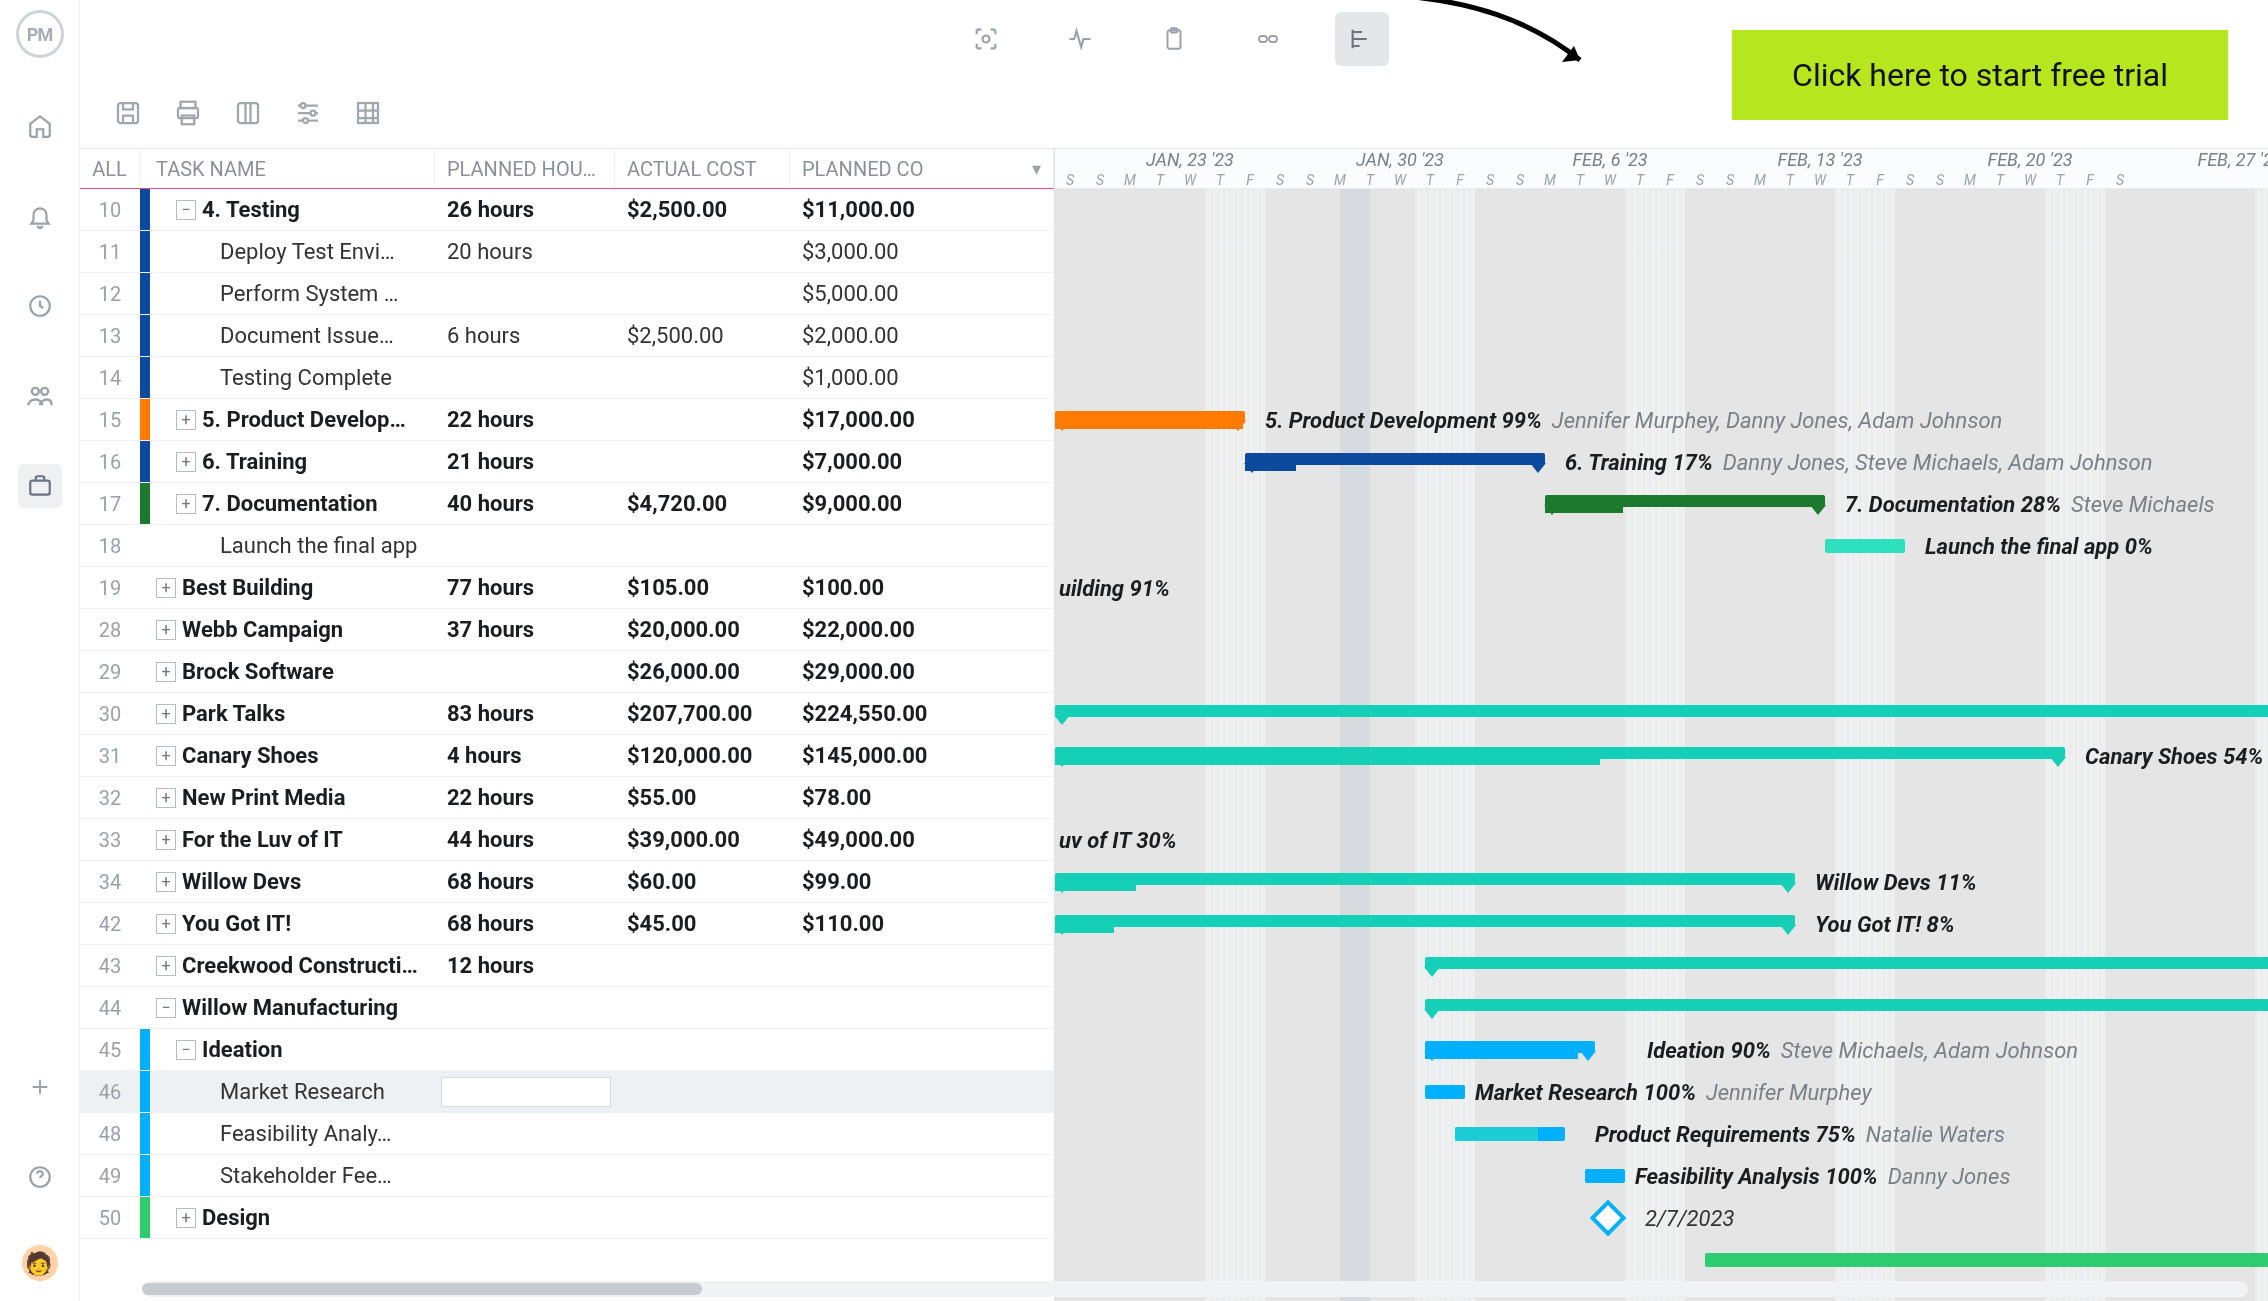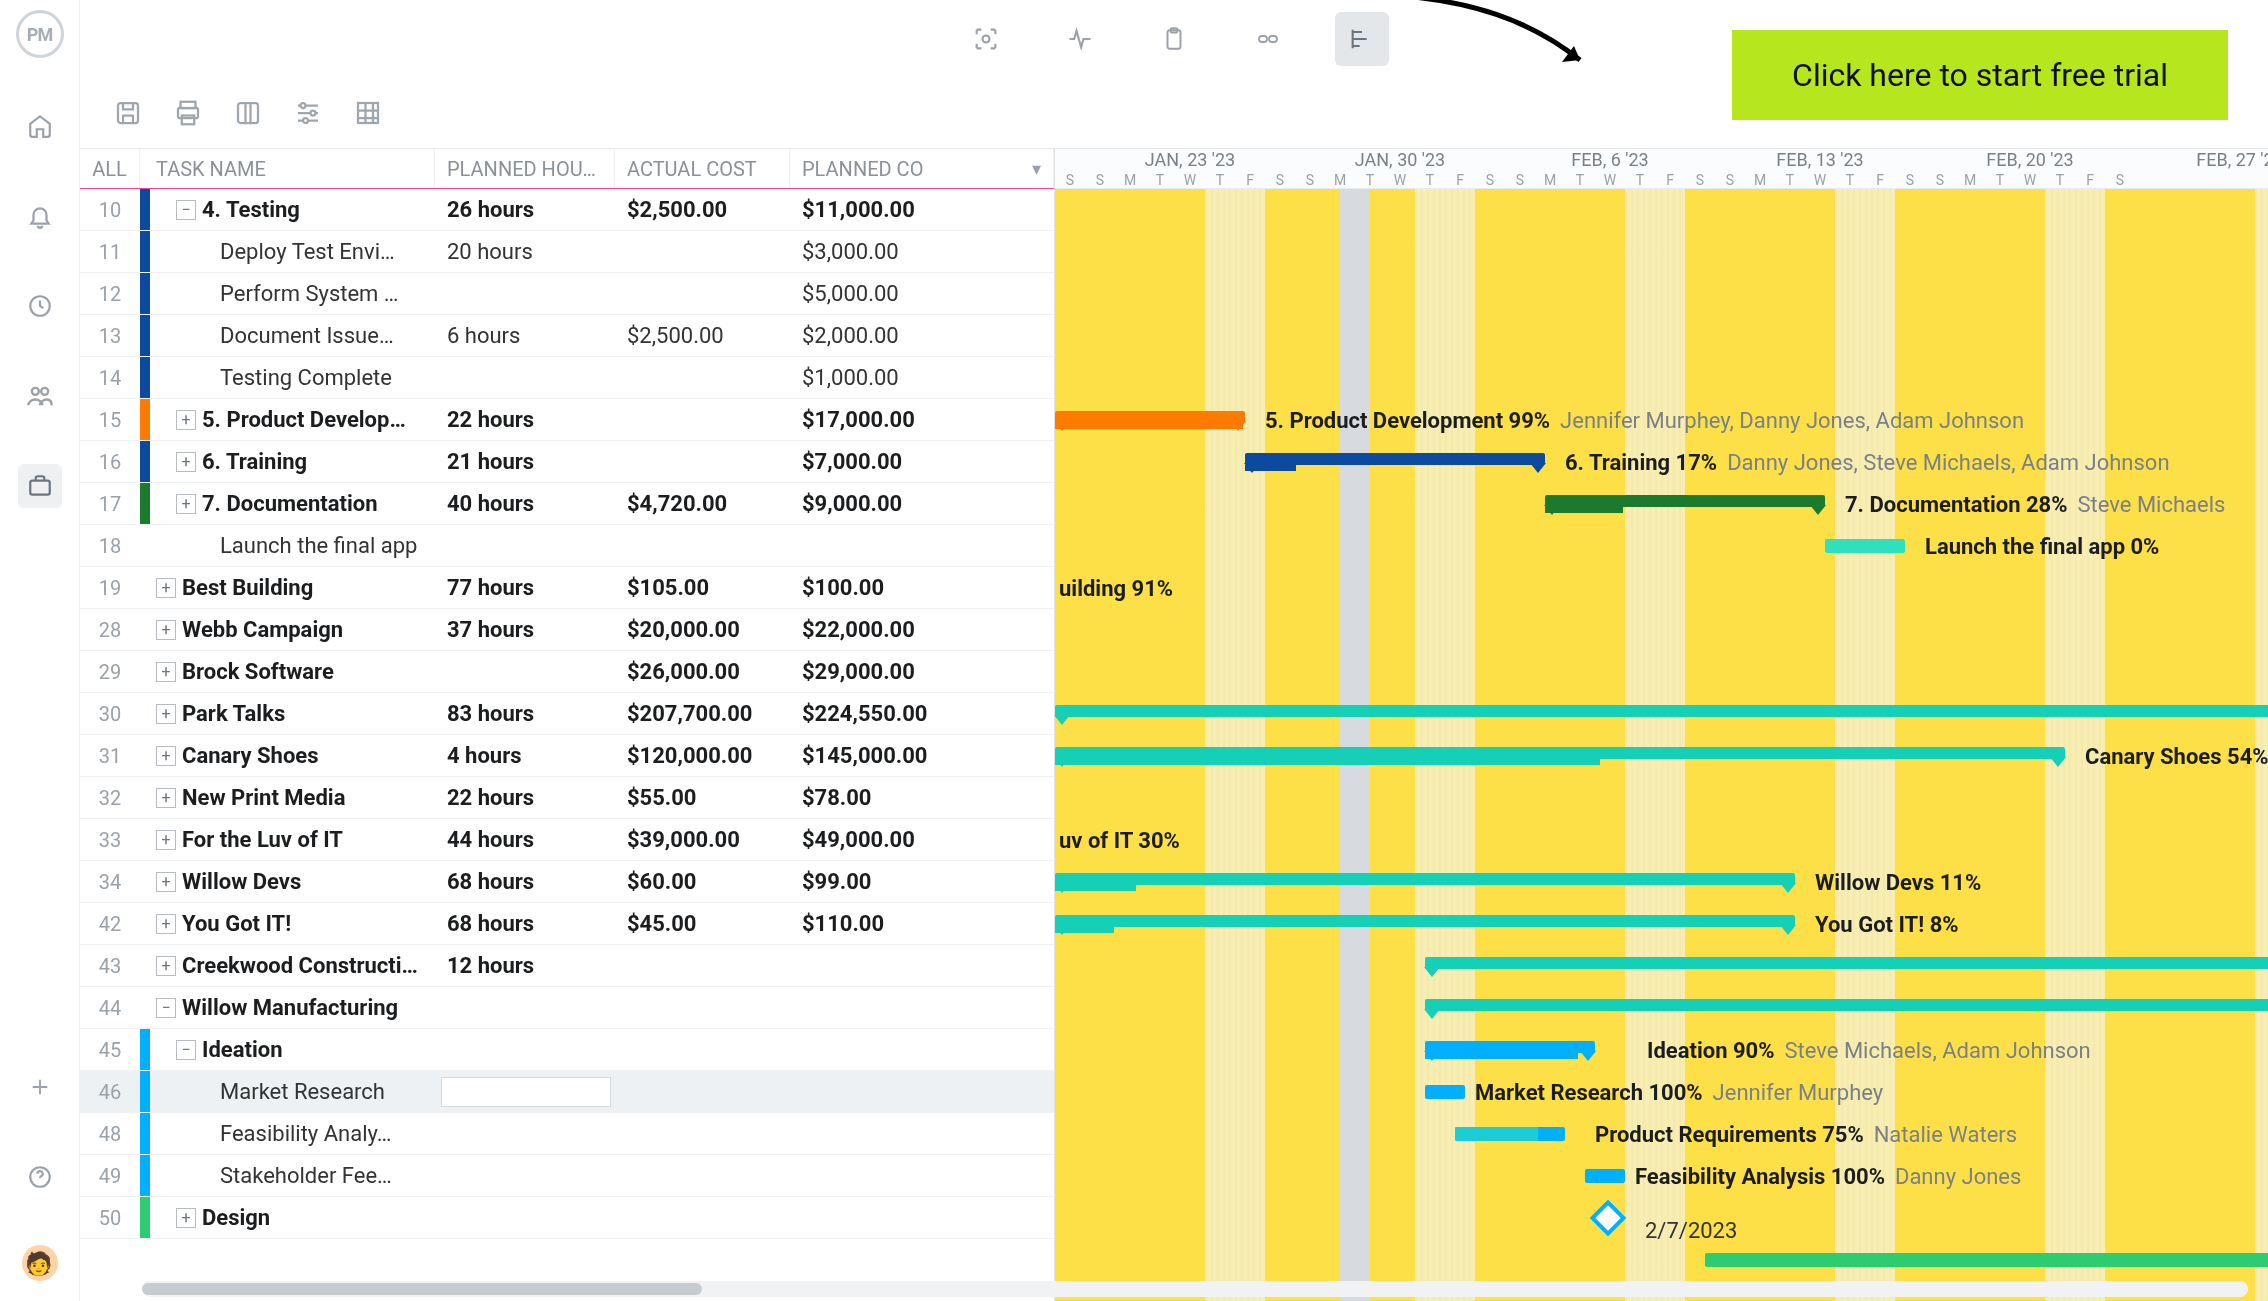--- a/index.html
+++ b/index.html
@@ -46,41 +46,41 @@
   .col-ac { width:175px; flex:0 0 175px; display:flex; align-items:center; padding-left:12px; }
   .col-pc { width:180px; flex:0 0 180px; display:flex; align-items:center; padding-left:12px; }
   .bold { font-weight:700; color:#1b1d1f; }
   .toggle { width:20px; height:20px; border:1px solid #b7bcc2; display:inline-flex; align-items:center; justify-content:center; font-size:16px; color:#6c7480; line-height:1; }
   .indent1 { padding-left: 26px !important; }
   .indent2 { padding-left: 70px !important; }
   .chev { color:#9aa1a9; font-size:18px; margin-left:4px; }
   .editcell { border:1px solid #d7dbdf; height:30px; width:170px; background:#fff; margin-left:-6px;}
 
   
-  .gantt { flex:1; position:relative; overflow:hidden; background:#fde047; }
+  .gantt { flex:1; position:relative; overflow:hidden; background:#e5e5e5;font-style:italic; }
   .g-head { height:40px; display:flex; flex-direction:column; border-bottom:1px solid #e9ecef; background:#fbfcfd; position:relative;}
   .g-weeks { flex:1; display:flex; font-size:18px; color:#7a8088; }
   .g-week { flex:0 0 auto; text-align:center; }
   .g-days { height:16px; display:flex; font-size:14px; color:#9aa1a9; letter-spacing:0; }
   .g-day { flex:0 0 auto; text-align:center; }
   .g-body { position:absolute; inset:40px 0 0 0; }
   .g-weekend { position:absolute; top:0; bottom:0; background: repeating-linear-gradient(90deg,#eef0f2 0,#eef0f2 2px,#f6f7f8 2px,#f6f7f8 6px); opacity:.6; }
   .g-today { position:absolute; top:0; bottom:0; background:#d7dbdf; }
   .bar-row { position:absolute; left:0; right:0; height:42px; }
   .bar { position:absolute; height:14px; border-radius:2px; top:14px; }
   .bar.summary { height:12px; top:12px; }
   .bar.summary::before, .bar.summary::after { content:""; position:absolute; bottom:-8px; width:0;height:0; border-left:8px solid transparent; border-right:8px solid transparent; }
   .bar.summary::before { left:-1px; border-top:10px solid currentColor; }
   .bar.summary::after  { right:-1px; border-top:10px solid currentColor; }
   .bar .prog { position:absolute; top:100%; left:0; height:6px; }
   .lbl { position:absolute; white-space:nowrap; font-size:22px; top:9px; }
   .lbl .t1 { font-weight:700; color:#1b1d1f; }
   .lbl .t2 { color:#7a8088; margin-left:10px; }
   .milestone { position:absolute; width:26px; height:26px; transform: rotate(45deg); top:8px; }
-  .milestone-lbl { position:absolute; font-size:22px; color:#333; top:9px;margin-top:12px; }
+  .milestone-lbl { position:absolute; font-size:22px; color:#333; top:9px; }
 
   
   .hscroll { position:absolute; left:62px; right:20px; bottom:4px; height:16px; background:#f0f2f4; border-radius:8px; }
   .hscroll .thumb { position:absolute; top:2px; height:12px; background:#c7ccd1; border-radius:6px; }
 
   svg { display:block; }
 </style>
 </head>
 <body>
 

